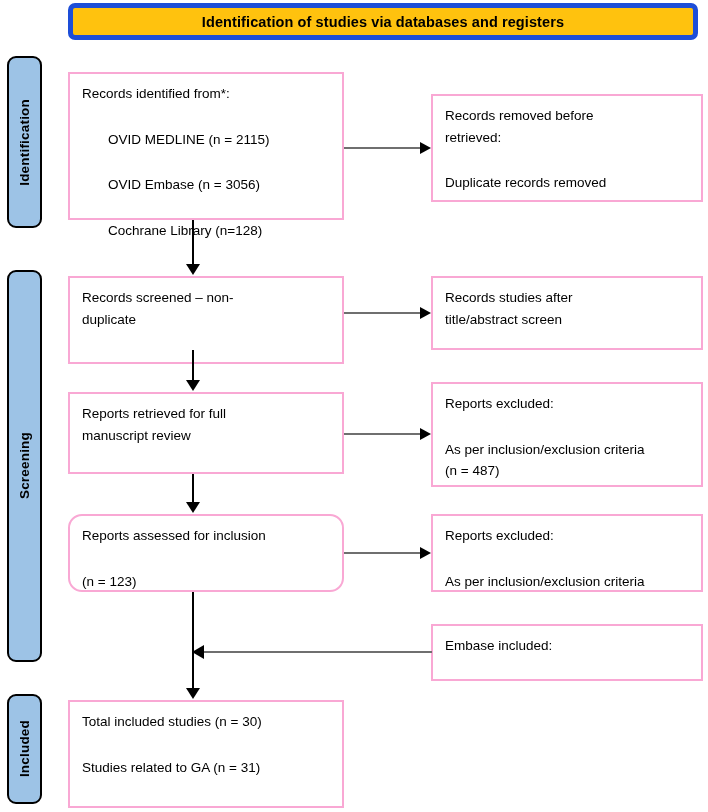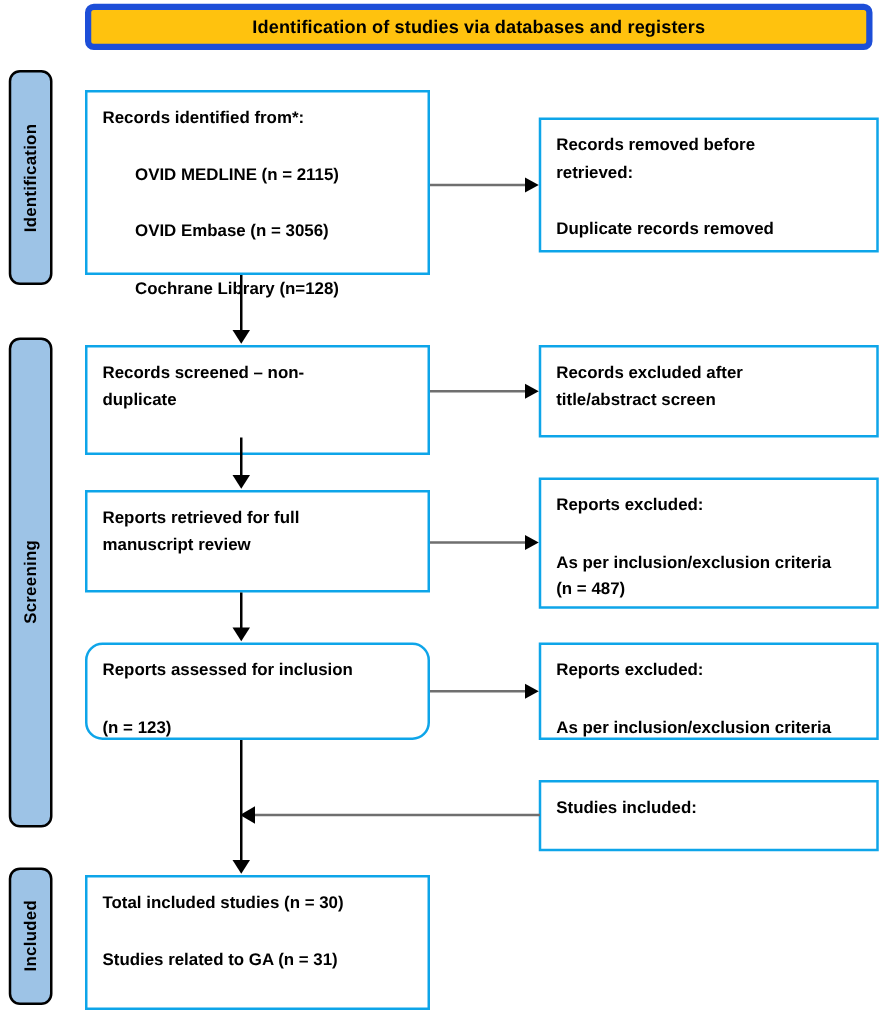--- a/index.html
+++ b/index.html
@@ -60,24 +60,23 @@
     letter-spacing: 0.2px;
   }
   #stage-identification { top: 56px;  height: 172px; }
   #stage-screening      { top: 270px; height: 392px; }
   #stage-included       { top: 694px; height: 110px; }
 
   
   .box {
     position: absolute;
     background: #ffffff;
-    border: 2px solid #0ea5e9;
+    border: 2px solid #f9a8d4;
     box-sizing: border-box;
     padding: 10px 12px;
-    font-weight: bold;
   }
   .box p {
     margin: 0;
     font-size: 13.5px;
     line-height: 1.45;
     color: #000;
   }
   .box p + p { margin-top: 26px; }
   .box p.tight + p.tight { margin-top: 2px; }
   .box p.indent { padding-left: 26px; }
@@ -171,37 +170,37 @@
   <p>Studies related to GA (n = 31)</p>
 </div>
 
 <div class="box" id="box-records-removed">
   <p class="tight">Records removed before</p>
   <p class="tight">retrieved:</p>
   <p>Duplicate records removed</p>
 </div>
 
 <div class="box" id="box-records-excluded">
-  <p class="tight">Records excluded after</p>
+  <p class="tight">Records studies after</p>
   <p class="tight">title/abstract screen</p>
 </div>
 
 <div class="box" id="box-reports-excluded-1">
   <p>Reports excluded:</p>
   <p class="tight">As per inclusion/exclusion criteria</p>
   <p class="tight">(n = 487)</p>
 </div>
 
 <div class="box" id="box-reports-excluded-2">
   <p>Reports excluded:</p>
   <p>As per inclusion/exclusion criteria</p>
 </div>
 
 <div class="box" id="box-reports-included">
-  <p>Studies included:</p>
+  <p>Embase included:</p>
 </div>
 
 <div class="v-line" style="left:192px; top:220px; height:45px;"></div>
 <div class="arrow-down" style="left:186px; top:264px;"></div>
 
 <div class="h-line" style="left:344px; top:147px; width:77px;"></div>
 <div class="arrow-right" style="left:420px; top:141.5px;"></div>
 
 <div class="v-line" style="left:192px; top:350px; height:31px;"></div>
 <div class="arrow-down" style="left:186px; top:380px;"></div>

